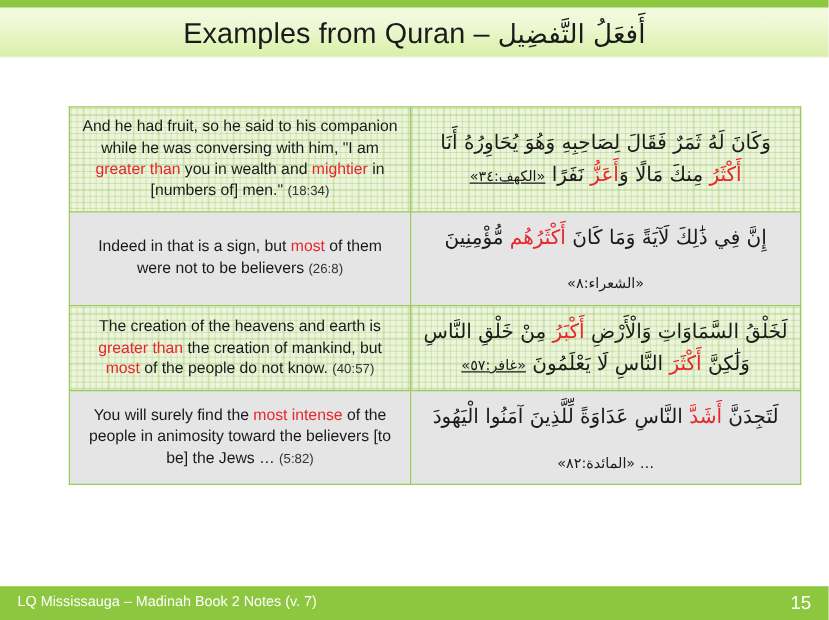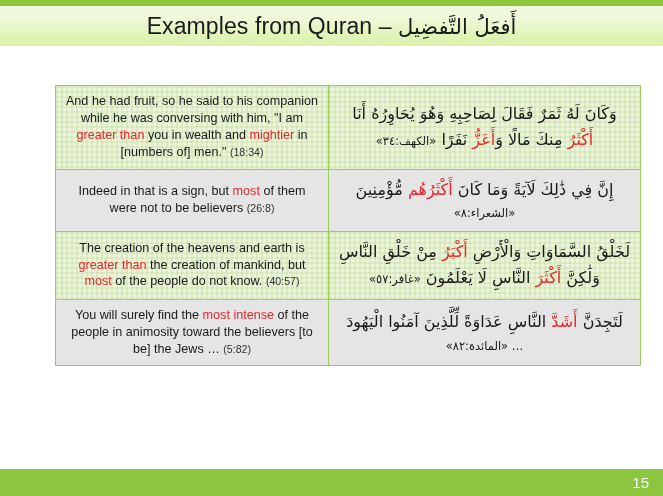--- a/index.html
+++ b/index.html
@@ -90,24 +90,24 @@
   tr.plain td {
     background-color: #e5e5e5;
   }
 
   .hl { color: #e8262d; }
   .ref-en { font-size: 10.6px; color: #333; }
   .ref-ar {
     display: block;
     font-size: 11.5px;
     color: #1a1a1a;
-    margin-top: 2px;
+    margin-top: 15px;
     text-align: center;
   }
-  .ref-inline { font-size: 11.5px; }
+  .ref-inline { font-size: 11.5px; text-decoration: underline; }
   .ar-line { display: block; }
 
   
   #footer-bar {
     position: absolute;
     left: 0;
     bottom: 0;
     width: 663px;
     height: 27px;
     background: #8dc63f;
@@ -170,14 +170,15 @@
       <td class="ar">
         <span class="ar-line"><span>لَتَجِدَنَّ </span><span class="hl">أَشَدَّ</span><span> النَّاسِ عَدَاوَةً لِّلَّذِينَ آمَنُوا الْيَهُودَ</span></span>
         <span class="ref-ar">… «المائدة:٨٢»</span>
       </td>
     </tr>
 
   </tbody>
 </table>
 
 <div id="footer-bar">
+  <div id="footer-text">LQ Mississauga – Madinah Book 2 Notes (v. 7)</div>
   <div id="page-number">15</div>
 </div>
 
 </body></html>

